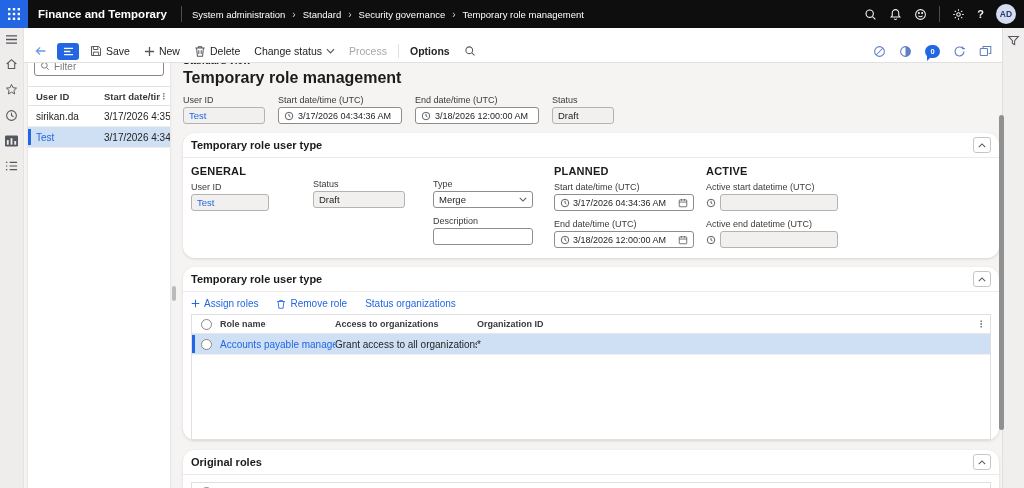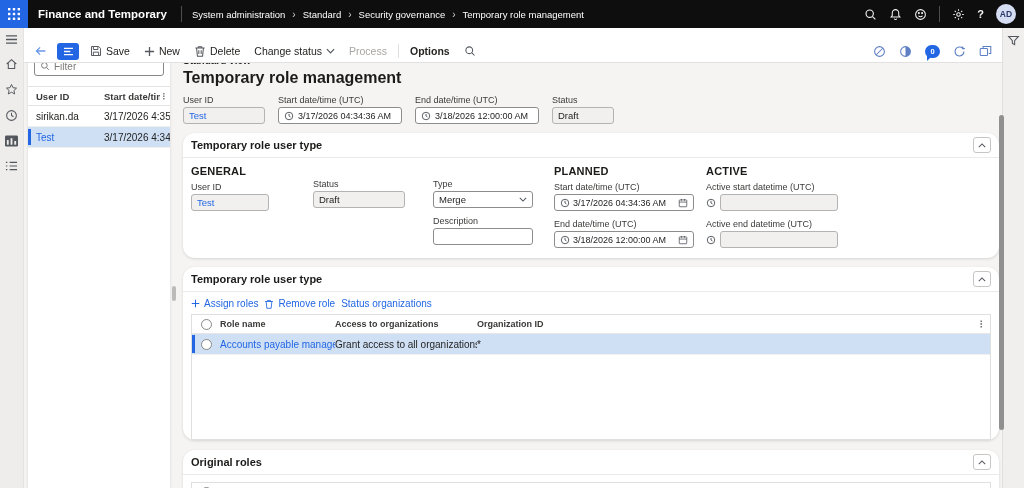--- a/index.html
+++ b/index.html
@@ -90,21 +90,21 @@
   .in{height:17px;border:1px solid #8f8d8b;border-radius:3px;background:#fff;display:flex;align-items:center;font-size:9.5px;color:#252423;padding:0 5px;gap:3px}
   .in.disabled{background:#f1f0ef;border-color:#b5b3b1}
   .in.w78{width:78px}.in.w92{width:92px}.in.w100{width:100px}.in.w140{width:140px}.in.w118{width:118px}
   .in .linkval{color:#2266e3}
   .in .cicon{color:#54585e;display:flex;flex:0 0 auto}
   .in .dtext{flex:1;font-size:9px;white-space:nowrap;overflow:hidden}
   .sel-chev{margin-left:auto;color:#54585e;display:flex}
   .mt6{margin-top:6px}
 
   
-  .grid-toolbar{display:flex;align-items:center;gap:6px;padding:6px 8px 5px 8px;font-size:10px;color:#2266e3}
+  .grid-toolbar{display:flex;align-items:center;gap:18px;padding:6px 8px 5px 8px;font-size:10px;color:#2266e3}
   .glink{display:flex;align-items:center;gap:4px;cursor:pointer;white-space:nowrap}
   .grid{border:1px solid #e1dfdd;margin:0 8px 10px 8px}
   .g-head{display:flex;align-items:center;height:19px;border-bottom:1px solid #e8e6e4;font-size:9px;font-weight:bold;color:#3b3a39}
   .g-row{display:flex;align-items:center;height:21px;border-bottom:1px solid #f3f1ef;font-size:10px;color:#252423;cursor:pointer;position:relative}
   .g-row.sel{background:#cfe0f5}
   .g-row.sel:before{content:"";position:absolute;left:0;top:1px;bottom:1px;width:2.5px;background:#2266e3}
   .gc-radio{width:28px;display:flex;justify-content:center}
   .radio{width:11px;height:11px;border:1px solid #8a8886;border-radius:50%;background:#fff}
   .gc-name{width:115px;white-space:nowrap;overflow:hidden}
   .gc-access{width:142px;white-space:nowrap;overflow:hidden}

